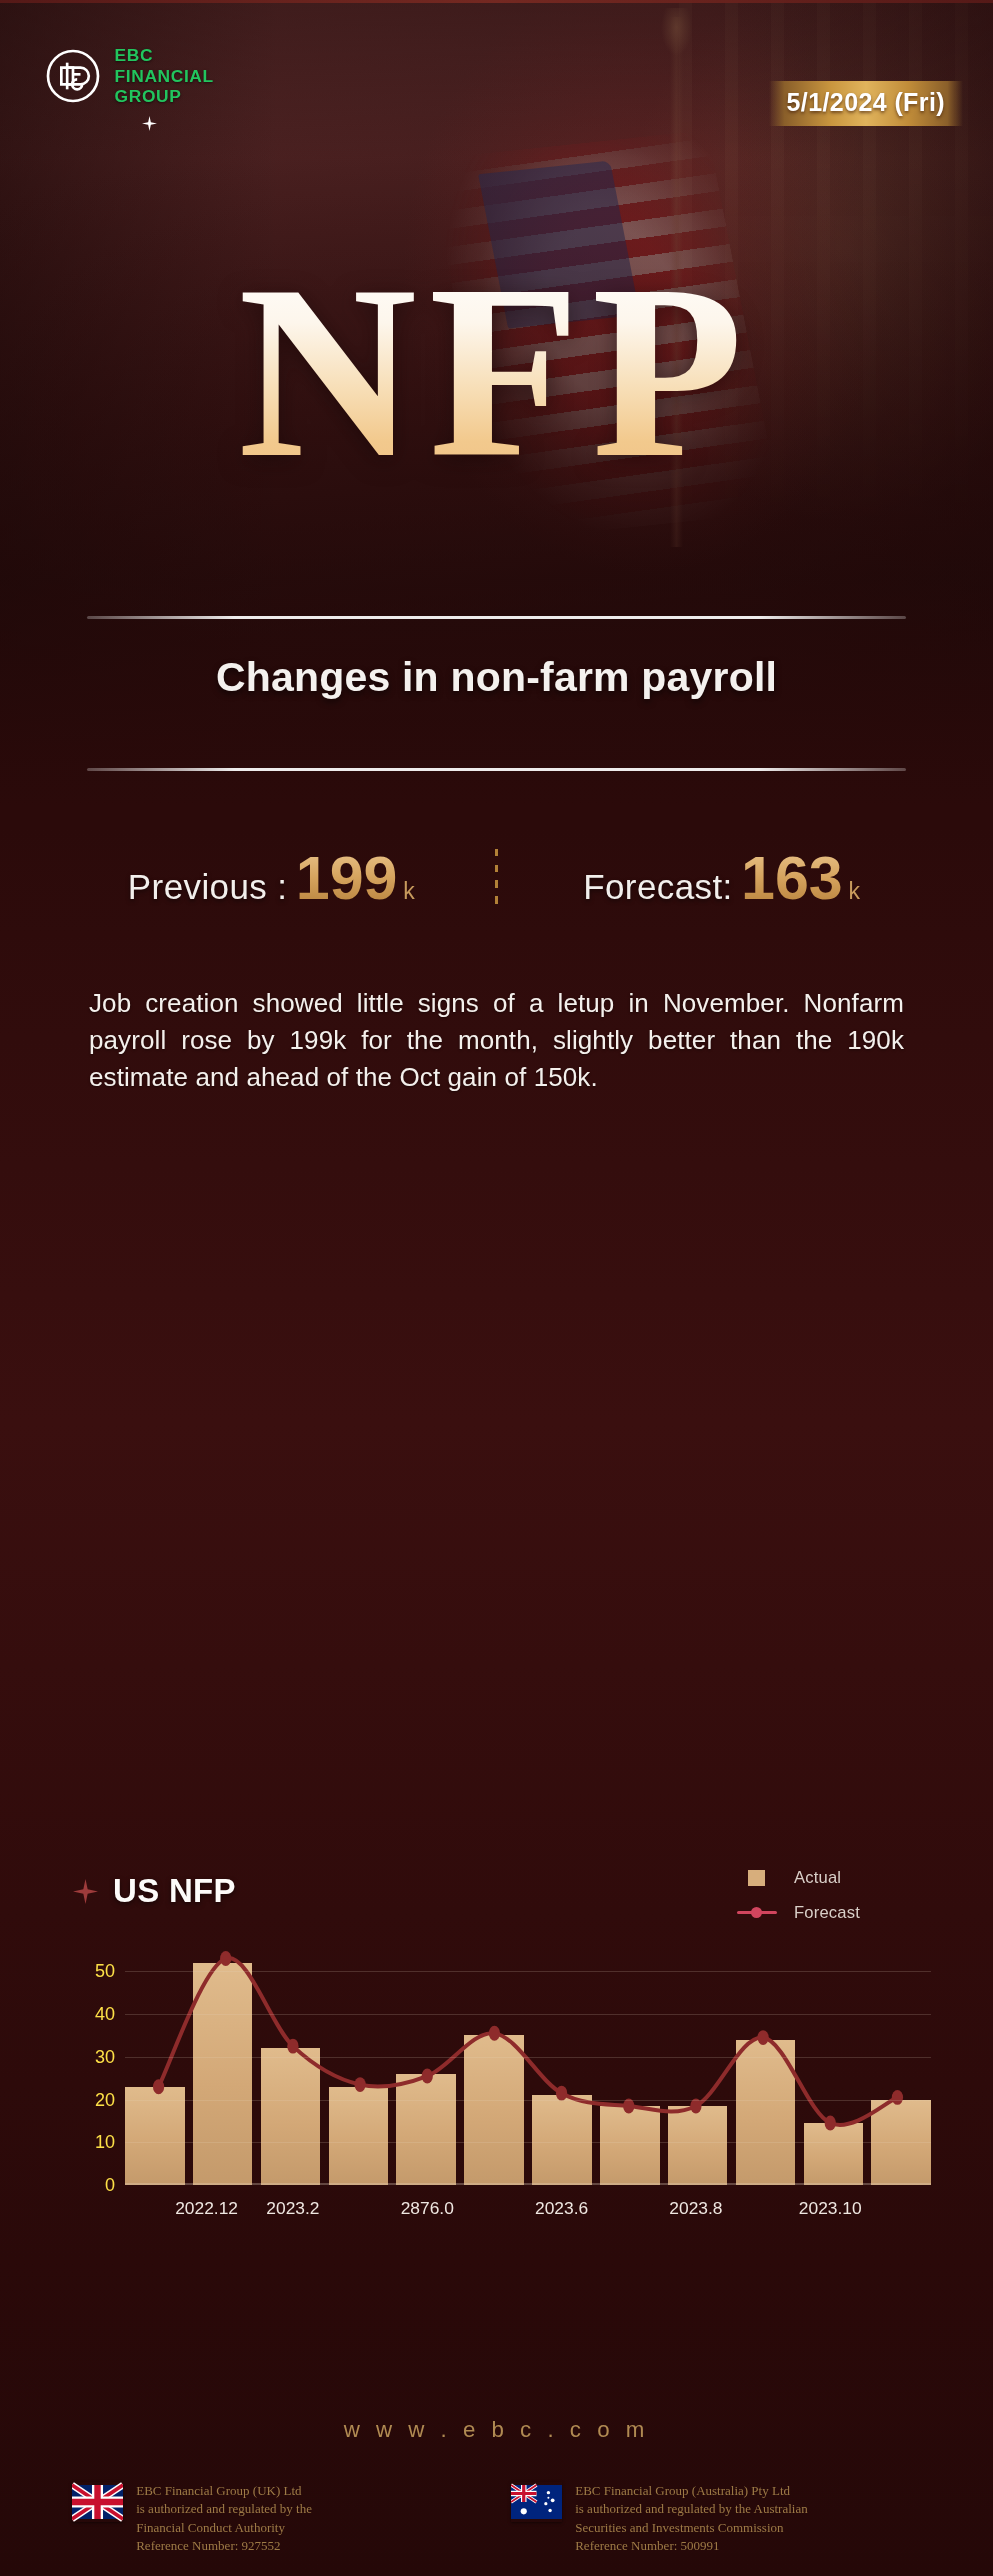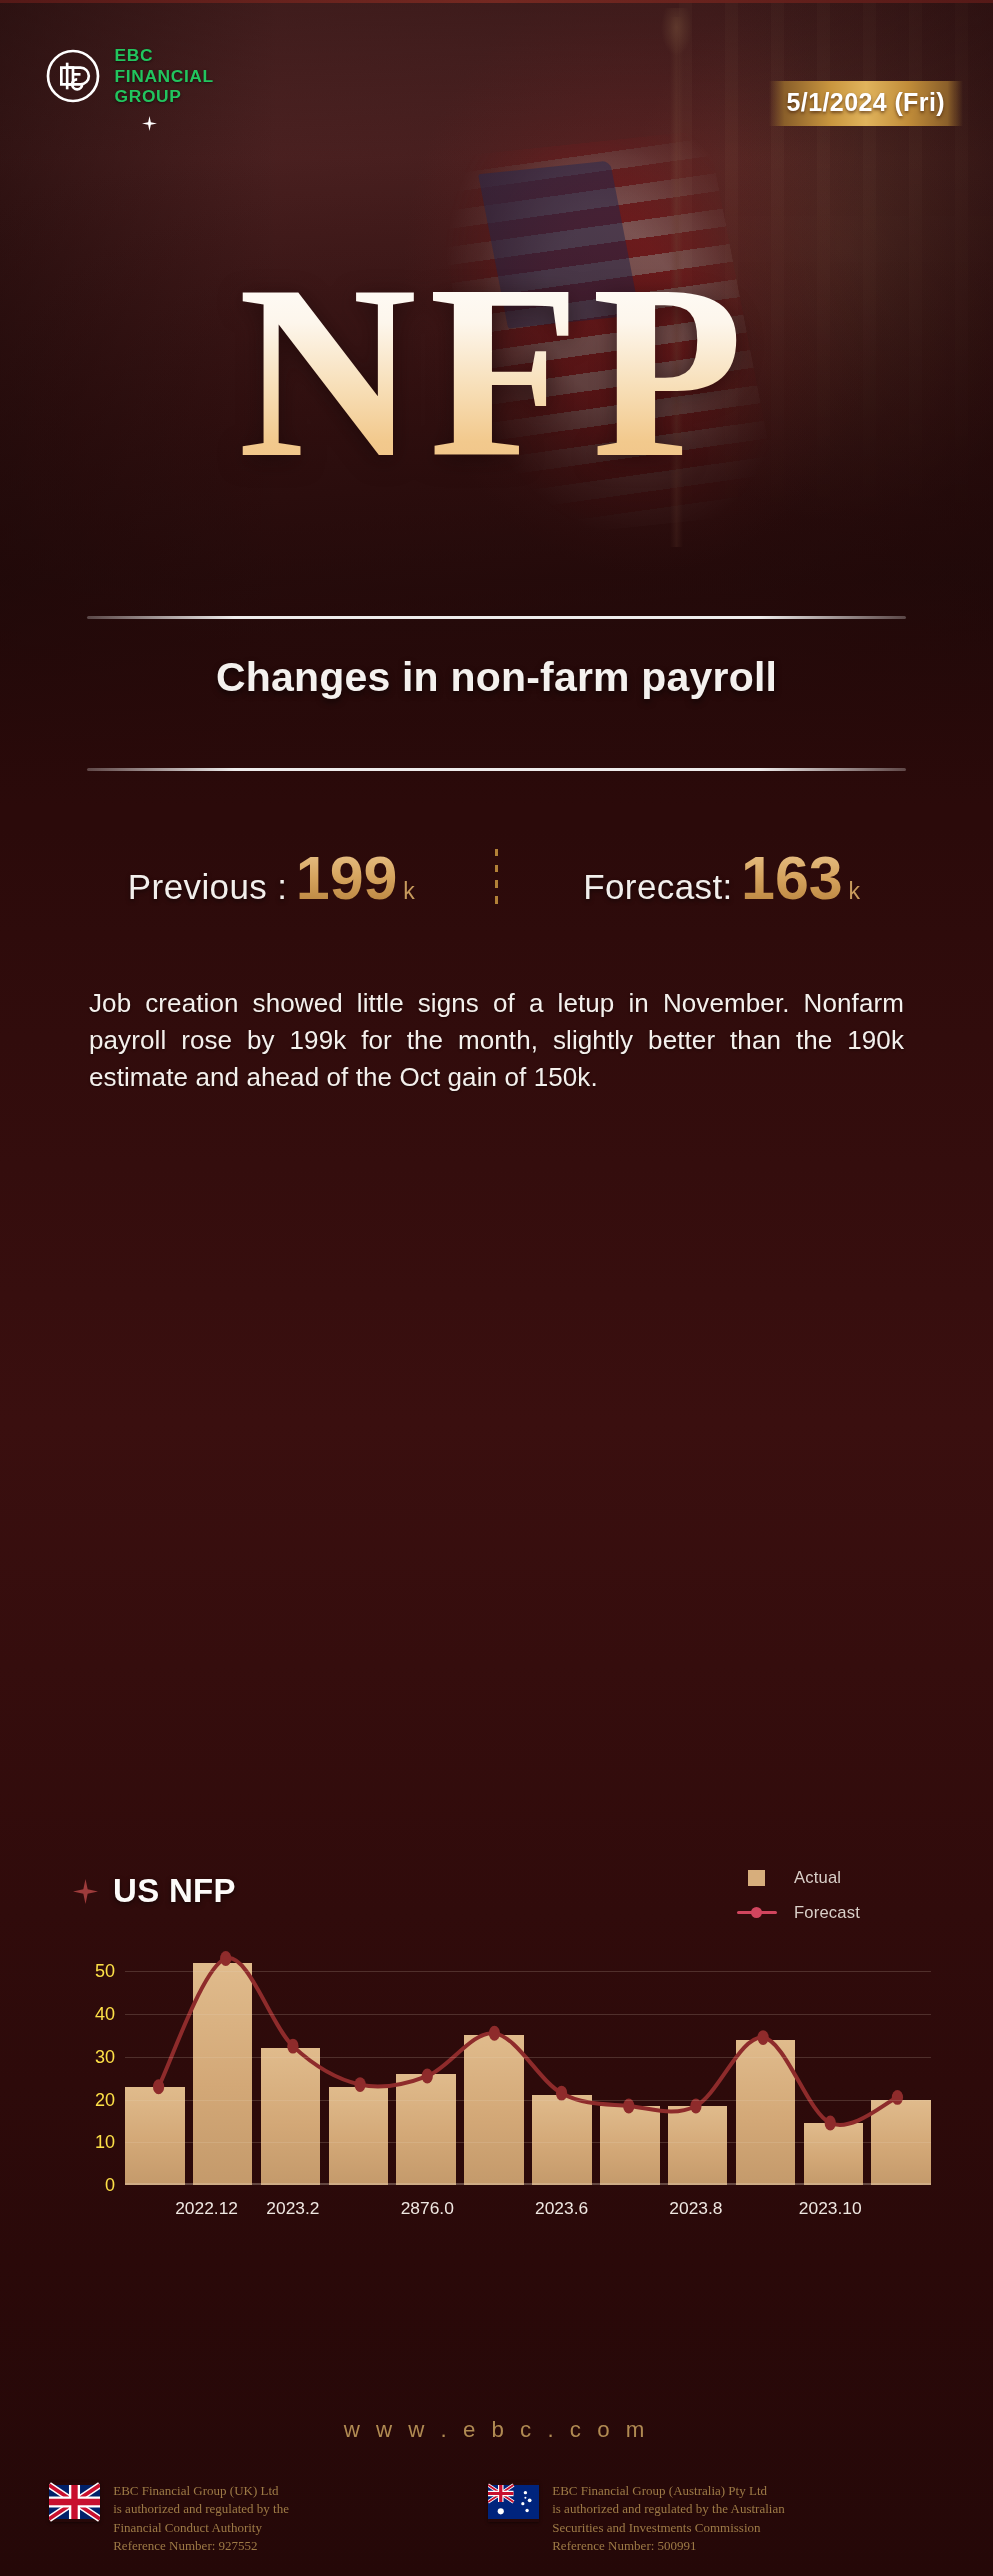--- a/index.html
+++ b/index.html
@@ -157,21 +157,21 @@
   .axis-base{position:absolute; left:0; right:0; bottom:0; height:1.7px; background:rgba(232,214,196,.30);}
   .bars{position:absolute; left:0; right:0; bottom:0; height:235px; display:flex; align-items:flex-end; gap:8.3px;}
   .bar{flex:1 1 0; background:linear-gradient(180deg,#e0bb8c 0%,#d3a877 55%,#c49a6b 100%);}
   .spline{position:absolute; left:0; top:0; width:100%; height:235px; overflow:visible;}
   .x-axis{position:absolute; left:55px; right:0; top:248px; height:33px;}
   .x-tick{position:absolute; transform:translateX(-50%); font-size:17.4px; color:#efe7e1; white-space:nowrap;}
 
   
   .site{position:absolute; left:0; top:2417px; width:993px; text-align:center;
     font-size:22.3px; letter-spacing:5px; color:#b08a52;}
-  .regs{position:absolute; left:0; top:2482px; width:993px; display:flex; gap:0; padding-left:49px;}
+  .regs{position:absolute; left:0; top:2482px; width:993px; display:flex; gap:0; padding-left:72px;}
   .reg{display:flex; gap:13.2px; width:439px;}
   .flag{width:51px;height:40px;flex:0 0 51px;box-shadow:0 0.8px 2.5px rgba(0,0,0,.5);}
   .reg-text{font-family:"Liberation Serif", serif; font-size:13px; line-height:1.42; color:#9d7a46;}
   .reg-text div{white-space:nowrap;}
 </style>
 </head>
 <body>
 
 <div class="bg-root">
   <div class="bg-photo"></div>

